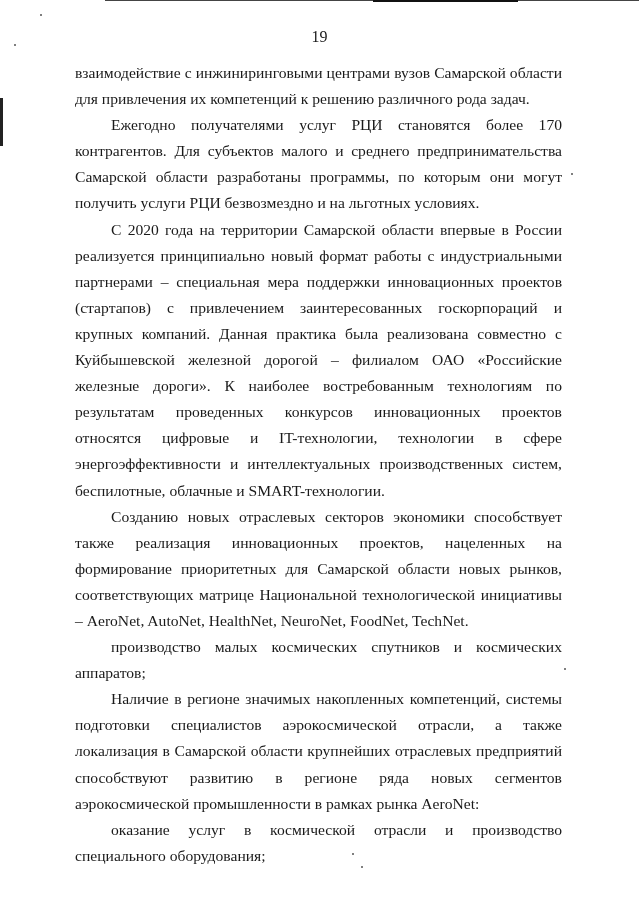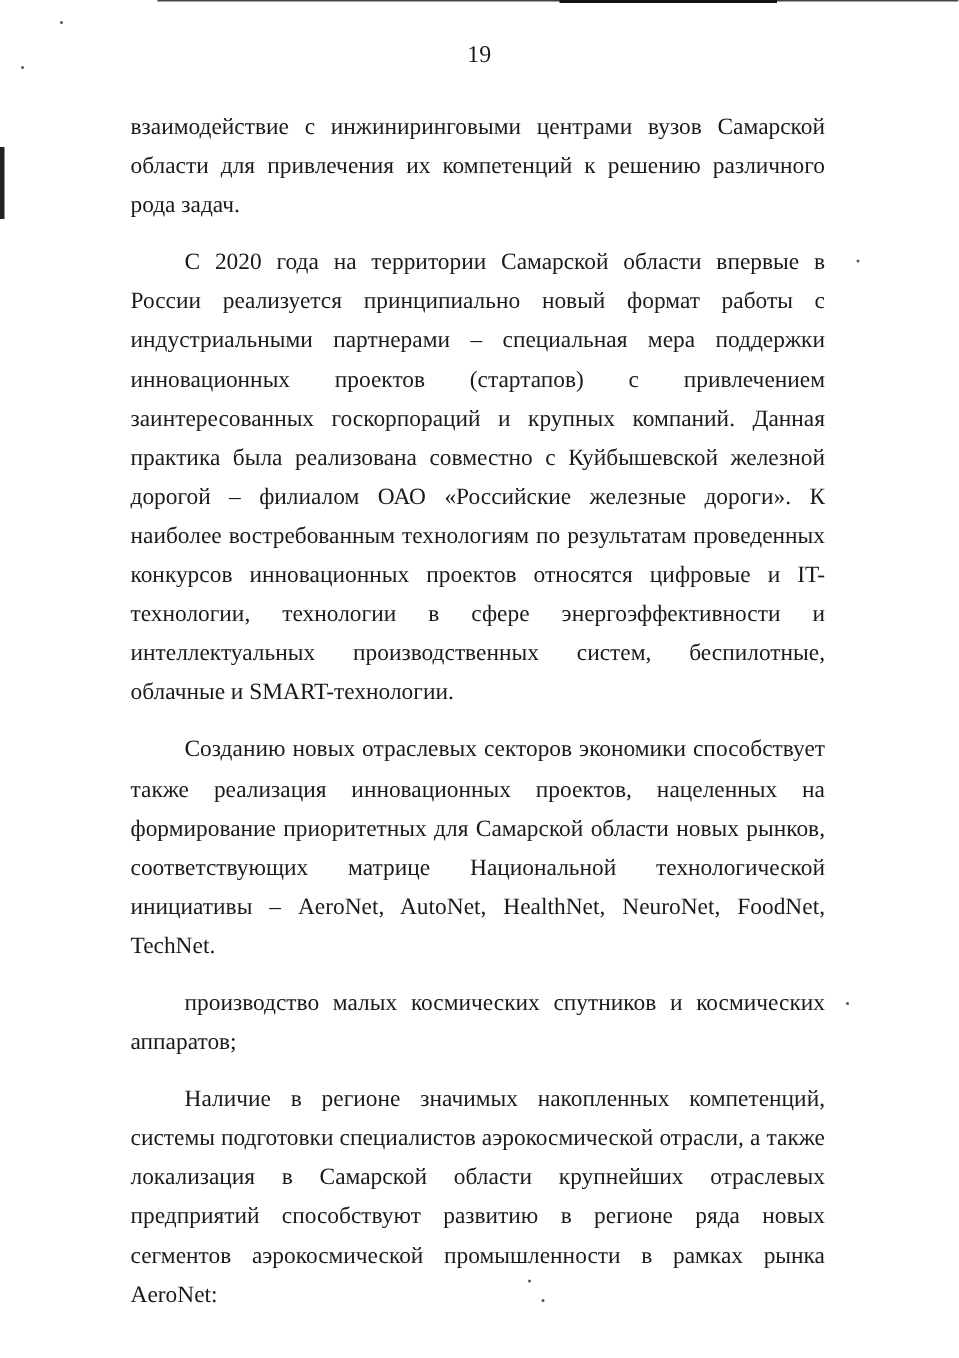--- a/index.html
+++ b/index.html
@@ -16,37 +16,39 @@
   }
   .speck { position: absolute; width: 2px; height: 2px; background: #555; border-radius: 1px; }
   .page-number {
     position: absolute; top: 28px; left: 0; width: 639px; text-align: center;
     font-size: 16px;
   }
   .body-text {
     position: absolute; left: 75px; top: 60px; width: 487px;
     font-size: 15.6px; line-height: 26.1px;
   }
-  .para { margin: 12px; text-align: justify; text-indent: 0; }
+  .para { margin: 0; text-align: justify; text-indent: 0; }
   .para.indent { text-indent: 36px; }
 </style>
 </head>
 <body>
 
 <div class="top-rule"></div>
 <div class="top-rule dark"></div>
 <div class="margin-bar"></div>
 <div class="speck" style="left:40px;top:14px;"></div>
 <div class="speck" style="left:14px;top:44px;"></div>
 <div class="speck" style="left:571px;top:173px;"></div>
 <div class="speck" style="left:564px;top:668px;"></div>
 <div class="speck" style="left:352px;top:853px;"></div>
 <div class="speck" style="left:361px;top:866px;"></div>
 
 <div class="page-number">19</div>
 
 <div class="body-text">
   <p class="para">взаимодействие с инжиниринговыми центрами вузов Самарской области для привлечения их компетенций к решению различного рода задач.</p>
+  <p class="para indent">Ежегодно получателями услуг РЦИ становятся более 170 контрагентов. Для субъектов малого и среднего предпринимательства Самарской области разработаны программы, по которым они могут получить услуги РЦИ безвозмездно и на льготных условиях.</p>
   <p class="para indent">С 2020 года на территории Самарской области впервые в России реализуется принципиально новый формат работы с индустриальными партнерами – специальная мера поддержки инновационных проектов (стартапов) с привлечением заинтересованных госкорпораций и крупных компаний. Данная практика была реализована совместно с Куйбышевской железной дорогой – филиалом ОАО «Российские железные дороги». К наиболее востребованным технологиям по результатам проведенных конкурсов инновационных проектов относятся цифровые и IT-технологии, технологии в сфере энергоэффективности и интеллектуальных производственных систем, беспилотные, облачные и SMART-технологии.</p>
   <p class="para indent">Созданию новых отраслевых секторов экономики способствует также реализация инновационных проектов, нацеленных на формирование приоритетных для Самарской области новых рынков, соответствующих матрице Национальной технологической инициативы – AeroNet, AutoNet, HealthNet, NeuroNet, FoodNet, TechNet.</p>
   <p class="para indent">производство малых космических спутников и космических аппаратов;</p>
   <p class="para indent">Наличие в регионе значимых накопленных компетенций, системы подготовки специалистов аэрокосмической отрасли, а также локализация в Самарской области крупнейших отраслевых предприятий способствуют развитию в регионе ряда новых сегментов аэрокосмической промышленности в рамках рынка AeroNet:</p>
+  <p class="para indent">оказание услуг в космической отрасли и производство специального оборудования;</p>
 </div>
 
 </body></html>

